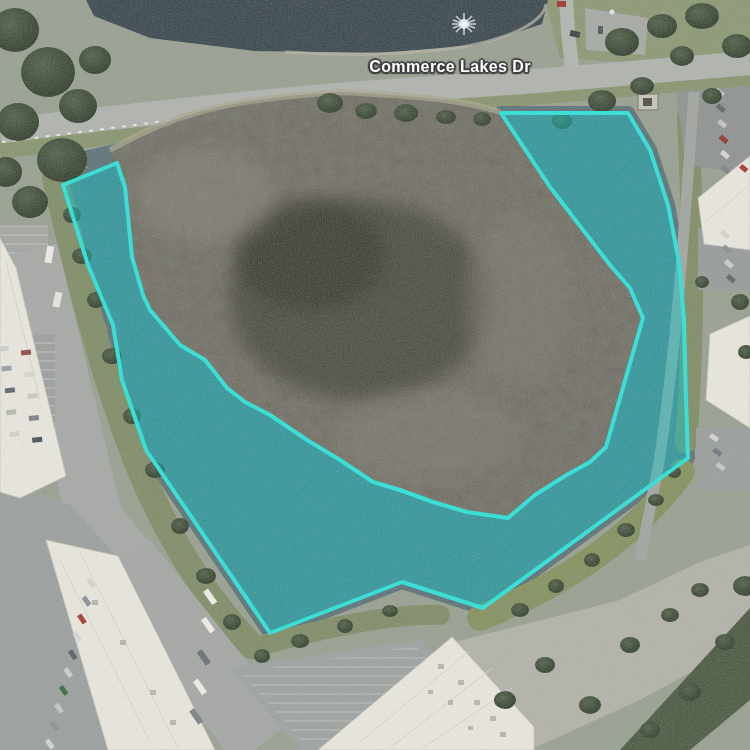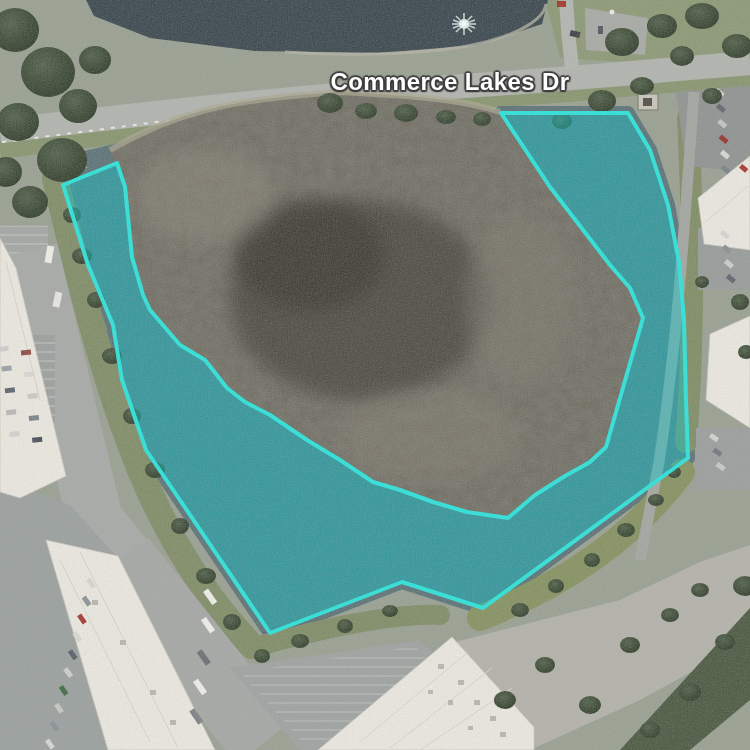--- a/index.html
+++ b/index.html
@@ -3,22 +3,22 @@
 <meta charset="utf-8">
 <style>
   html,body{margin:0;padding:0;background:#222;}
   #map-root{
     position:relative;width:750px;height:750px;overflow:hidden;
     font-family:"Liberation Sans",sans-serif;
     background:#98a091;
   }
   #map-root svg{position:absolute;left:0;top:0;display:block;}
   .road-label{
-    position:absolute;left:278px;top:68px;width:344px;text-align:center;
-    font-size:24px;font-weight:700;color:#ffffff;letter-spacing:.4px;
+    position:absolute;left:278px;top:58px;width:344px;text-align:center;
+    font-size:16px;font-weight:700;color:#ffffff;letter-spacing:.4px;
     text-shadow:
       -1.5px -1.5px 1px rgba(60,60,60,.85), 1.5px -1.5px 1px rgba(60,60,60,.85),
       -1.5px 1.5px 1px rgba(60,60,60,.85), 1.5px 1.5px 1px rgba(60,60,60,.85),
       0 -2px 1px rgba(60,60,60,.8), 0 2px 1px rgba(60,60,60,.8),
       -2px 0 1px rgba(60,60,60,.8), 2px 0 1px rgba(60,60,60,.8);
     pointer-events:none;white-space:nowrap;
   }
 </style>
 </head>
 <body>

